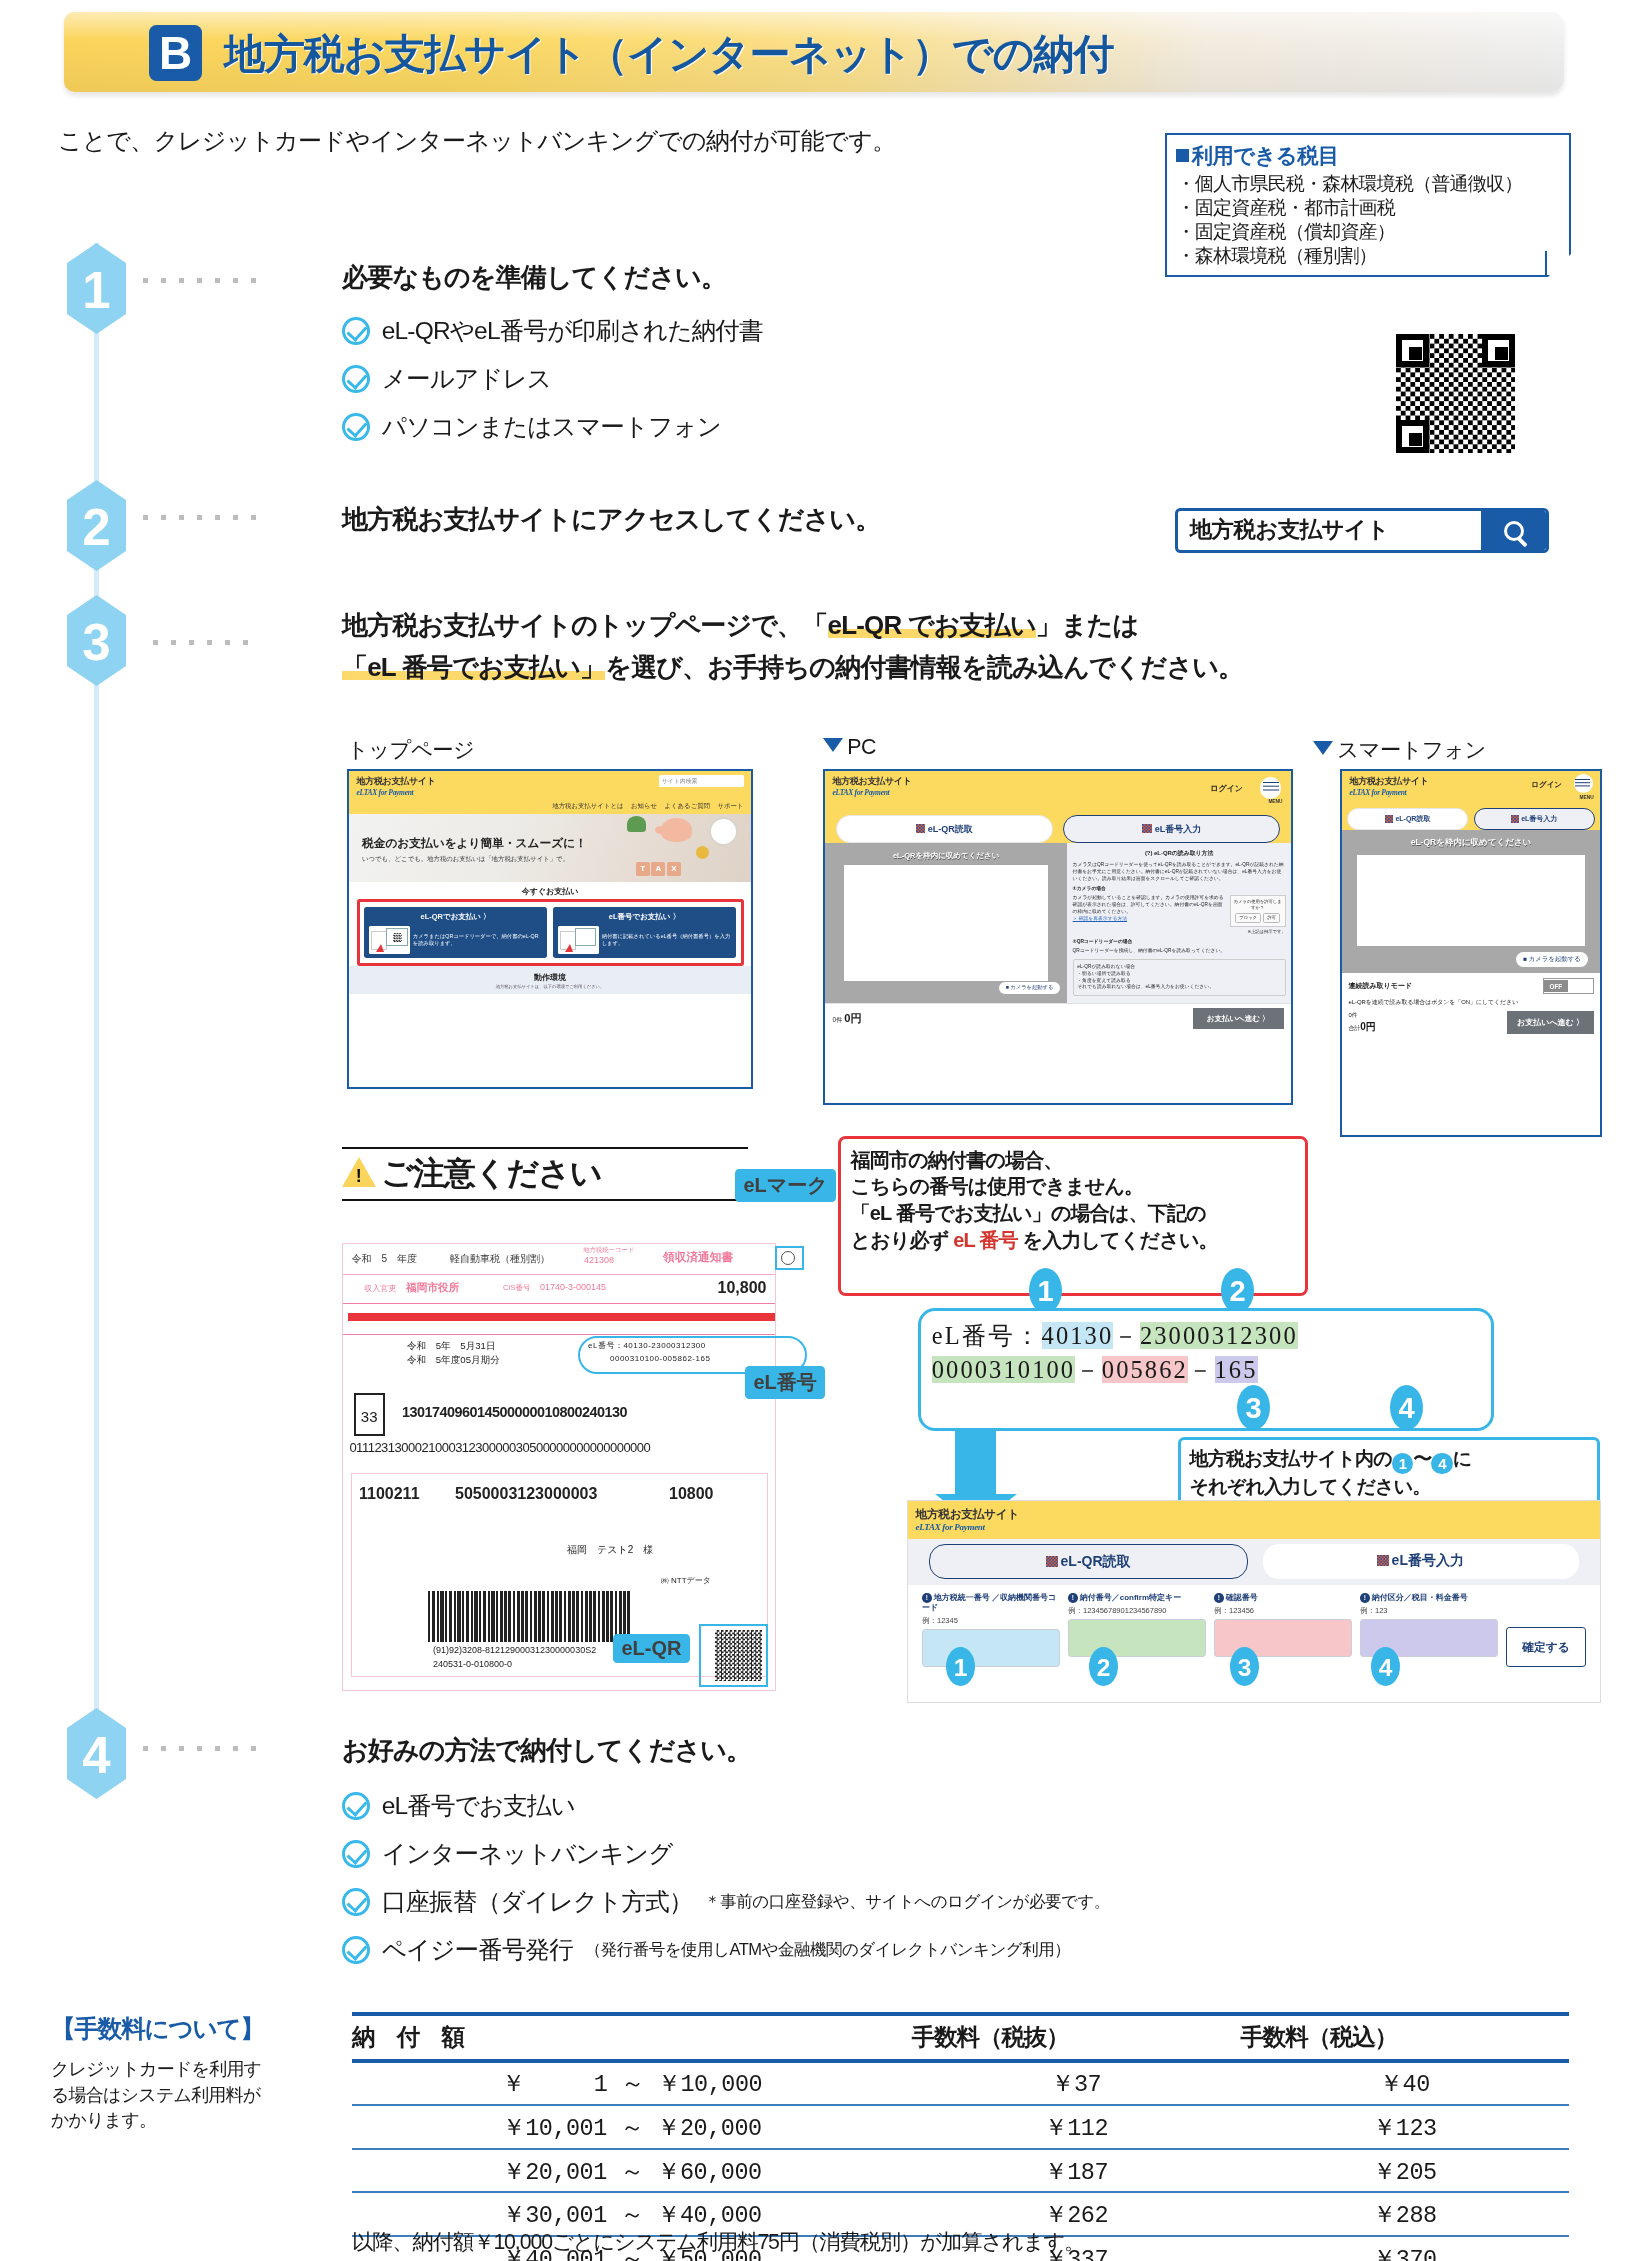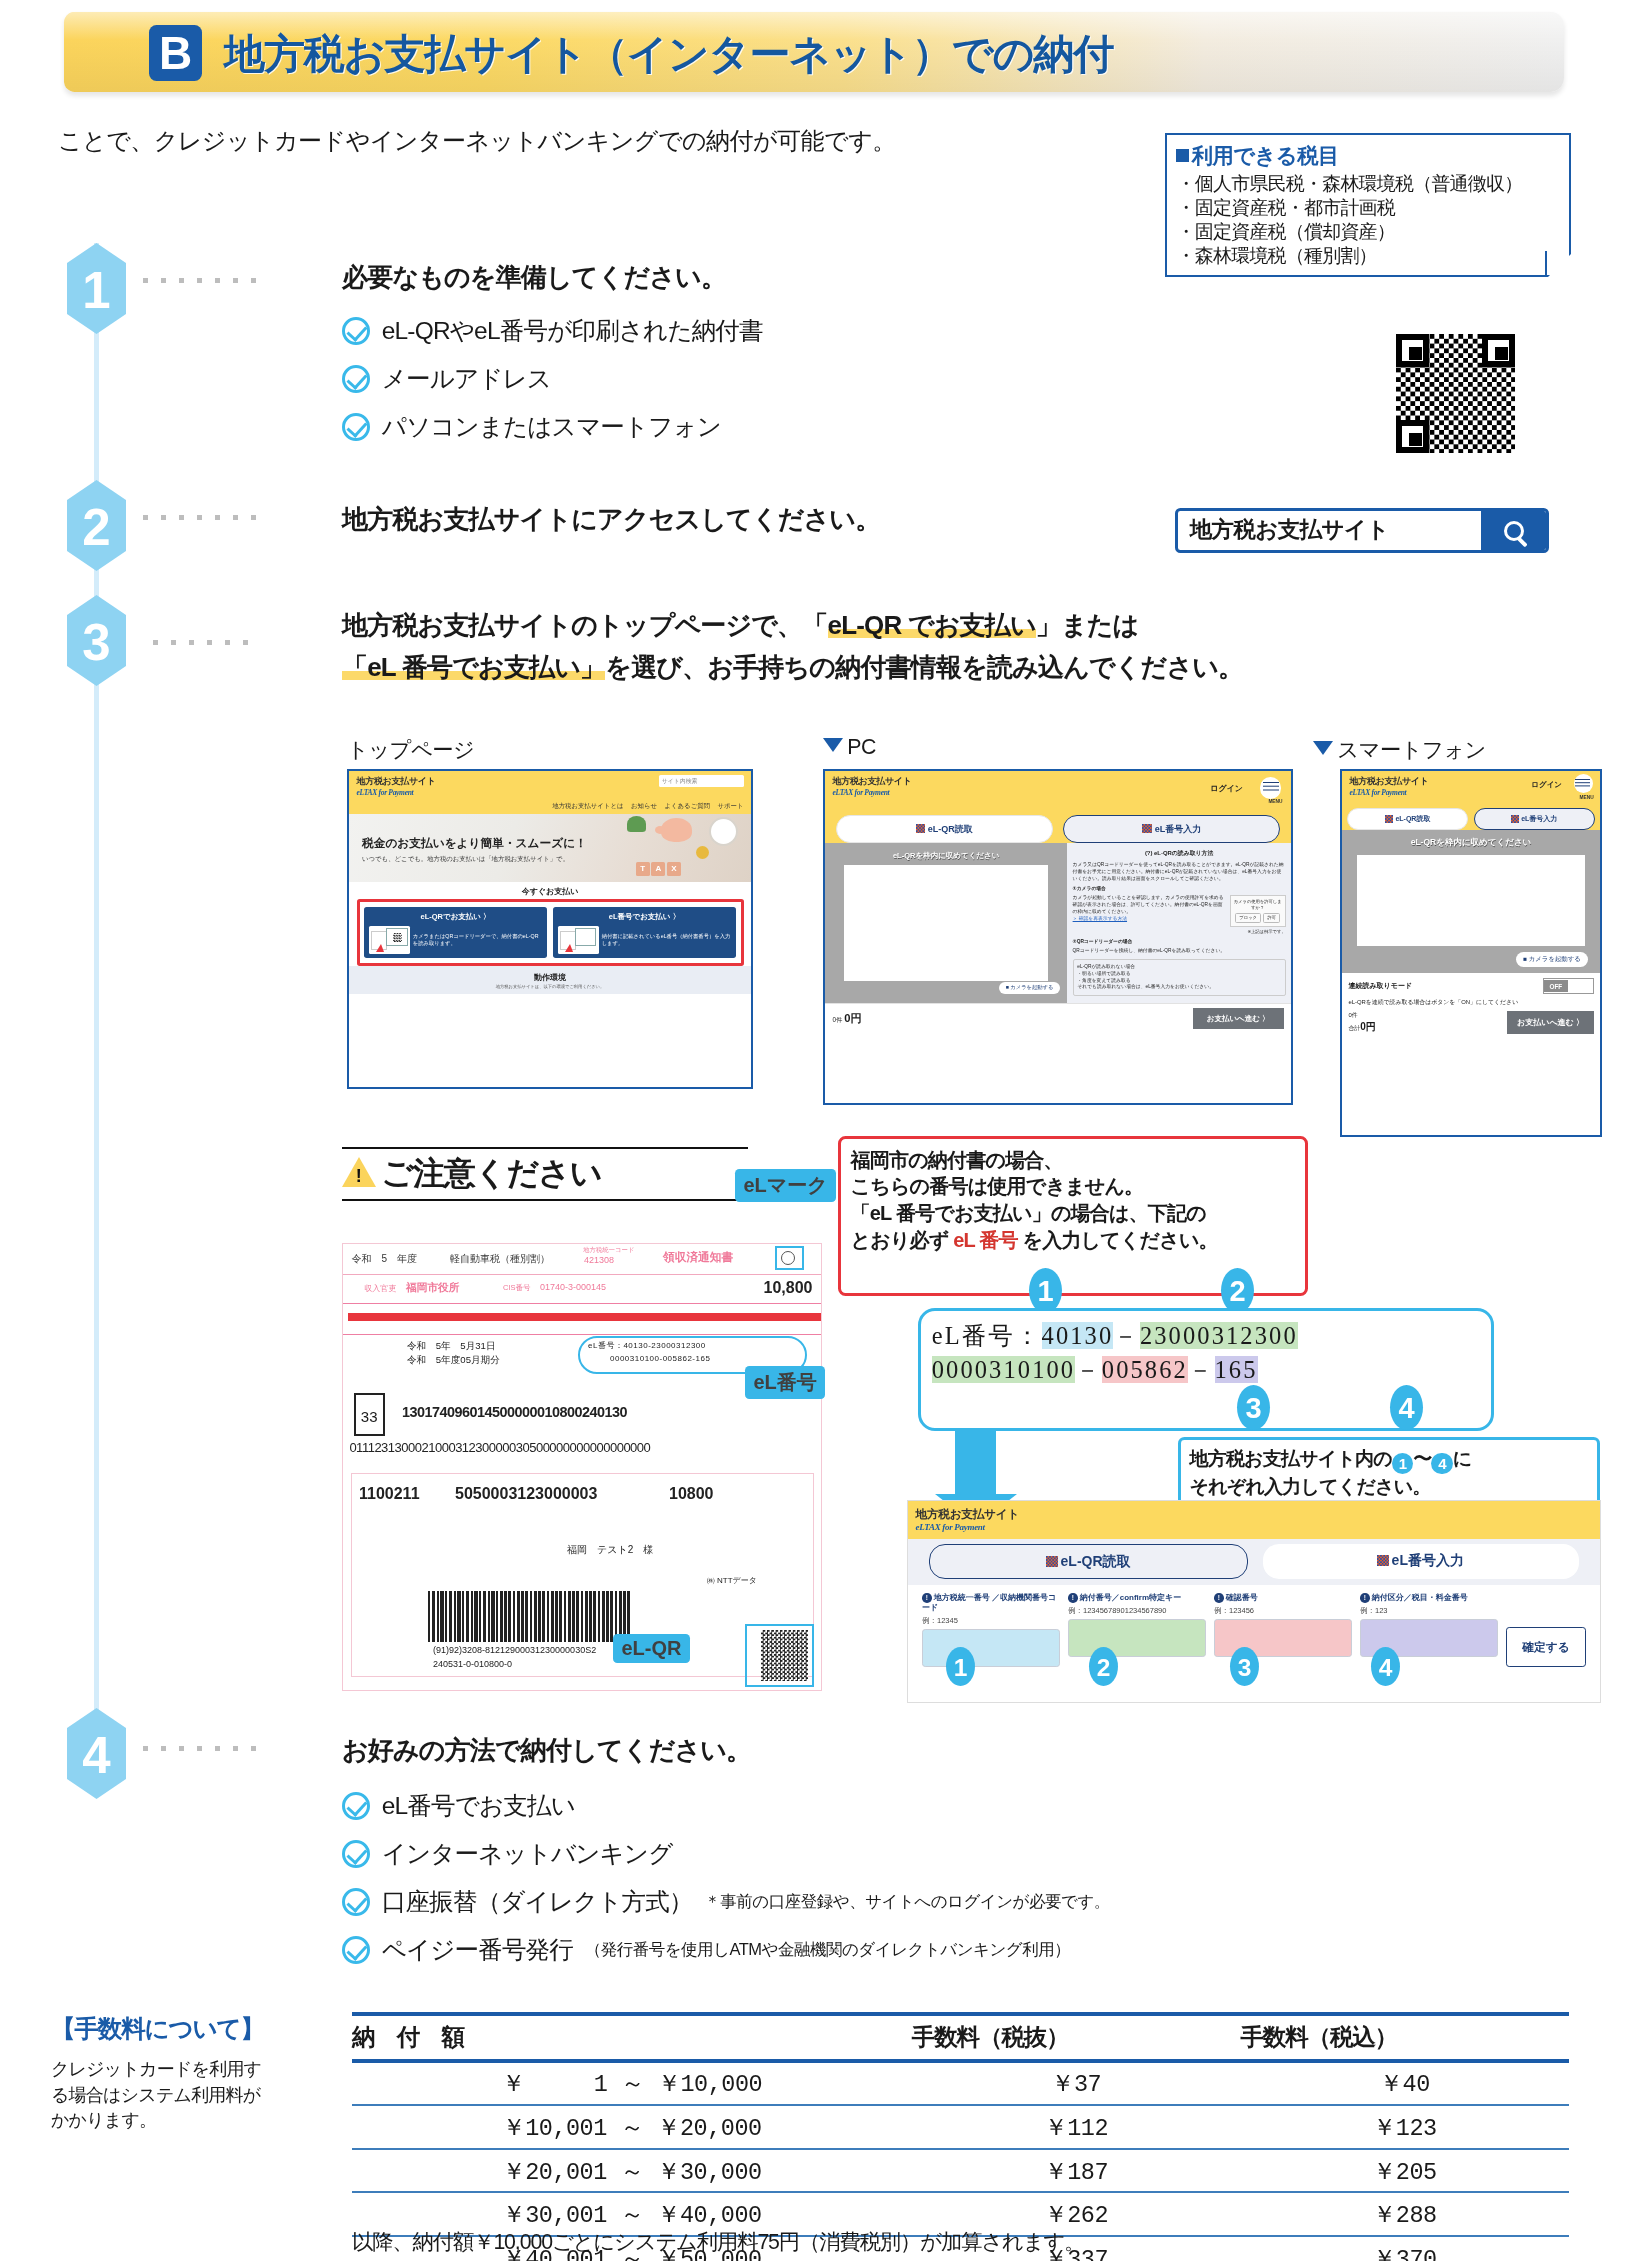--- a/index.html
+++ b/index.html
@@ -190,21 +190,21 @@
   .spfoot .go{ background:#6d7278; color:#fff; font-size:8px; font-weight:bold; padding:6.4px 9.6px;}
 
   
   .caution-title { position:absolute; left:342px; top:1147px; width:406px;
     border-top:2.7px solid #111; border-bottom:2.7px solid #111; padding:3.2px 0;
     font-size:32px; font-weight:bold; letter-spacing:-1.1px; white-space:nowrap;}
   .warn-tri { display:inline-block; width:0;height:0;border-left:17px solid transparent;border-right:17px solid transparent;border-bottom:30px solid #fbd45c; position:relative; vertical-align:-3.2px; margin-right:5.3px;}
   .warn-tri:after{content:"!";position:absolute;left:-3.2px;top:8.5px;font-size:18px;color:#111;font-weight:bold;}
 
   
-  .bill { position:absolute; left:342px; top:1243px; width:480px; height:448px; background:#fff; border:0.5px solid #f4c7d4; }
+  .bill { position:absolute; left:342px; top:1243px; width:434px; height:448px; background:#fff; border:0.5px solid #f4c7d4; }
   .bill-txt { position:absolute; color:#f07a9a; }
   .bill-blk { position:absolute; color:#222; }
   .redbar { position:absolute; left:5.3px; right:0; height:7.5px; background:#e8353c;}
   .barcode { position:absolute; background:repeating-linear-gradient(90deg,#222 0 2.1px,#fff 2.1px 3.7px,#222 3.7px 7px,#fff 7px 8.5px); }
   .billqr { position:absolute; background:repeating-conic-gradient(#222 0% 25%,#fff 0% 50%) 0 0/4.3px 4.3px;}
 
   .tag { position:absolute; background:#38b6e8; color:#404040; font-size:20px; font-weight:bold; padding:3.2px 8.5px; border-radius:4.3px; white-space:nowrap;}
 
   
   .redcall { position:absolute; left:838px; top:1136px; width:470px; height:160px;
@@ -630,21 +630,21 @@
       <td>￥　　　1 ～ ￥10,000</td>
       <td>￥37</td>
       <td>￥40</td>
     </tr>
     <tr>
       <td>￥10,001 ～ ￥20,000</td>
       <td>￥112</td>
       <td>￥123</td>
     </tr>
     <tr>
-      <td>￥20,001 ～ ￥30,000</td>
+      <td>￥20,001 ～ ￥60,000</td>
       <td>￥187</td>
       <td>￥205</td>
     </tr>
     <tr>
       <td>￥30,001 ～ ￥40,000</td>
       <td>￥262</td>
       <td>￥288</td>
     </tr>
     <tr>
       <td>￥40,001 ～ ￥50,000</td>

